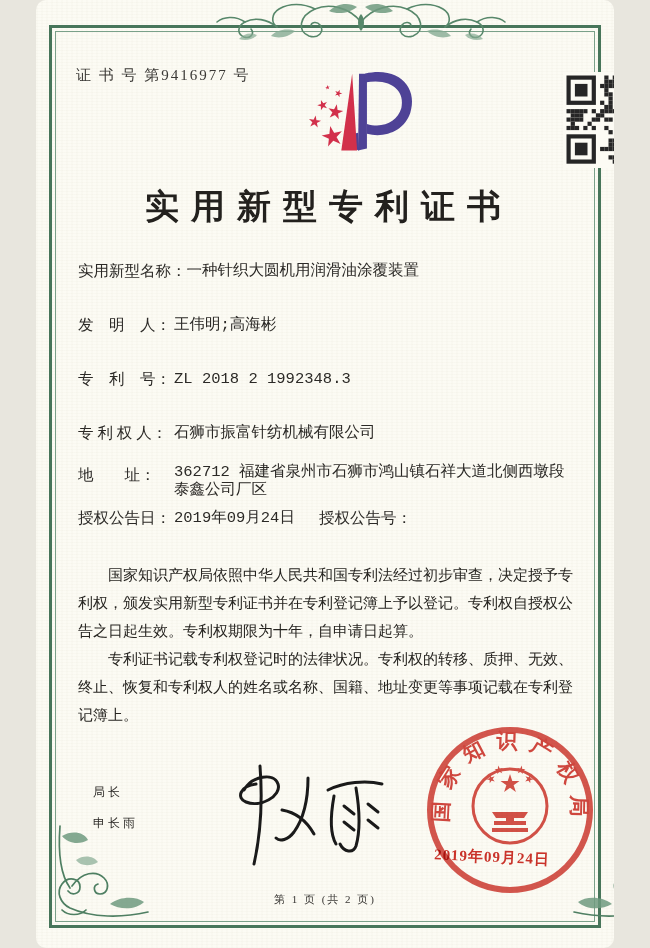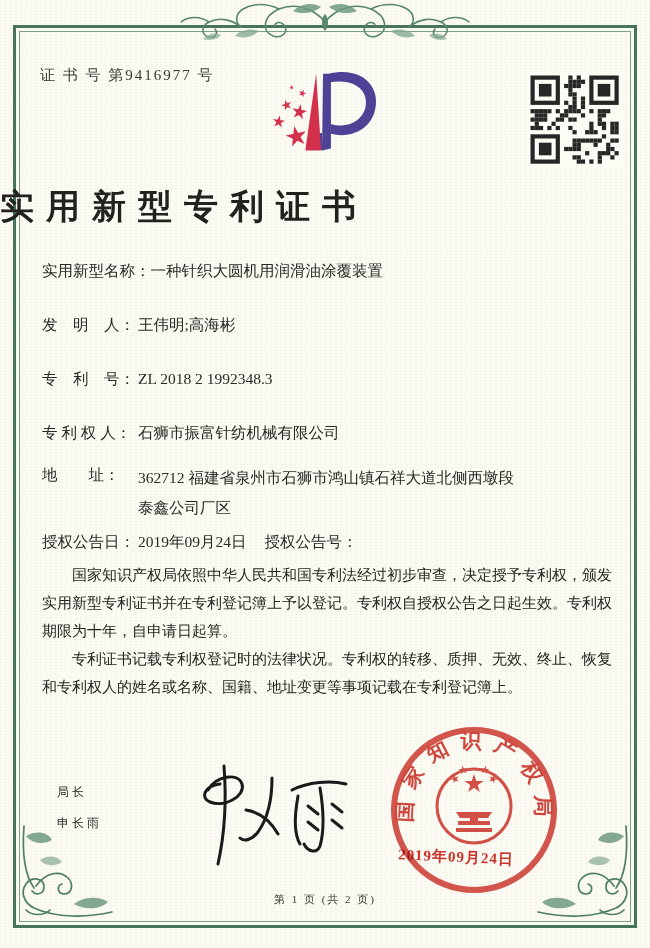--- a/index.html
+++ b/index.html
@@ -1,37 +1,37 @@
 <!DOCTYPE html>
 <html><head>
 <meta charset="utf-8">
 <style>
   html,body{margin:0;padding:0;}
   body{font-family:"Liberation Serif","DejaVu Serif",serif;background:#e8e6de;}
-  .page{position:relative;width:650px;height:948px;margin:0 auto;overflow:hidden;
+  .page{position:relative;width:578px;height:948px;margin:0 auto;overflow:hidden;
     background:#fcfbf4;
     background-image:repeating-linear-gradient(0deg,rgba(190,185,158,.05) 0 1px,transparent 1px 3px),
                      repeating-linear-gradient(90deg,rgba(190,185,158,.04) 0 2px,transparent 2px 5px);
-    color:#2e2c29;}
+    color:#2e2c29;border-radius:10px;}
   .frame-outer{position:absolute;left:13px;top:25px;right:13px;bottom:20px;border:3px solid #47755a;pointer-events:none;}
   .frame-inner{position:absolute;left:19px;top:31px;right:19px;bottom:26px;border:1px solid #7aa089;pointer-events:none;}
   .cert-no{position:absolute;left:40px;top:66px;font-size:15px;letter-spacing:2px;color:#3a3835;}
   .logo{position:absolute;left:262px;top:60px;}
   .qr{position:absolute;left:527px;top:72px;}
-  .title{position:absolute;left:0;right:0;top:184px;margin:0;
-    font-size:34px;font-weight:600;letter-spacing:12px;padding-left:0;color:#23211e;}
+  .title{position:absolute;left:0;right:0;top:184px;margin:0;text-align:center;
+    font-size:34px;font-weight:600;letter-spacing:12px;padding-left:8px;color:#23211e;}
   .fields{position:absolute;left:42px;right:36px;top:259px;font-size:15.5px;}
   .frow{display:flex;line-height:24px;}
   .flabel{flex:0 0 96px;white-space:pre;color:#2b2926;}
-  .fvalue{white-space:pre-line;color:#2b2926;}
+  .fvalue{white-space:pre-line;color:#2b2926;font-family:Liberation Mono, monospace;}
   .mb-name{margin-bottom:29px;}
   .mb-std{margin-bottom:18px;margin-top:30px;}
   .mb-addr{margin-bottom:7px;}
-  .addr .fvalue{line-height:30px;}
-  .pair2{margin-left:18px;display:flex;}
+  .addr .fvalue{line-height:18px;}
+  .pair2{margin-left:24px;display:flex;}
   .paras{position:absolute;left:42px;right:31px;top:561px;font-size:15px;line-height:28px;color:#262420;}
   .paras p{margin:0;text-indent:2em;}
   .signer{position:absolute;left:57px;top:784px;font-size:12px;letter-spacing:3px;color:#2b2926;}
   .signer div{margin-bottom:14px;}
   .signature{position:absolute;left:180px;top:756px;}
   .seal{position:absolute;left:386px;top:722px;mix-blend-mode:multiply;opacity:.9;}
   .seal-date{position:absolute;left:398px;top:849px;width:170px;font-size:15px;color:#ce342c;
     letter-spacing:1px;transform:rotate(2.5deg);font-weight:600;mix-blend-mode:multiply;}
   .footer{position:absolute;left:0;right:0;top:892px;text-align:center;font-size:11px;letter-spacing:2px;color:#3a3835;}
   .orn{position:absolute;pointer-events:none;}

